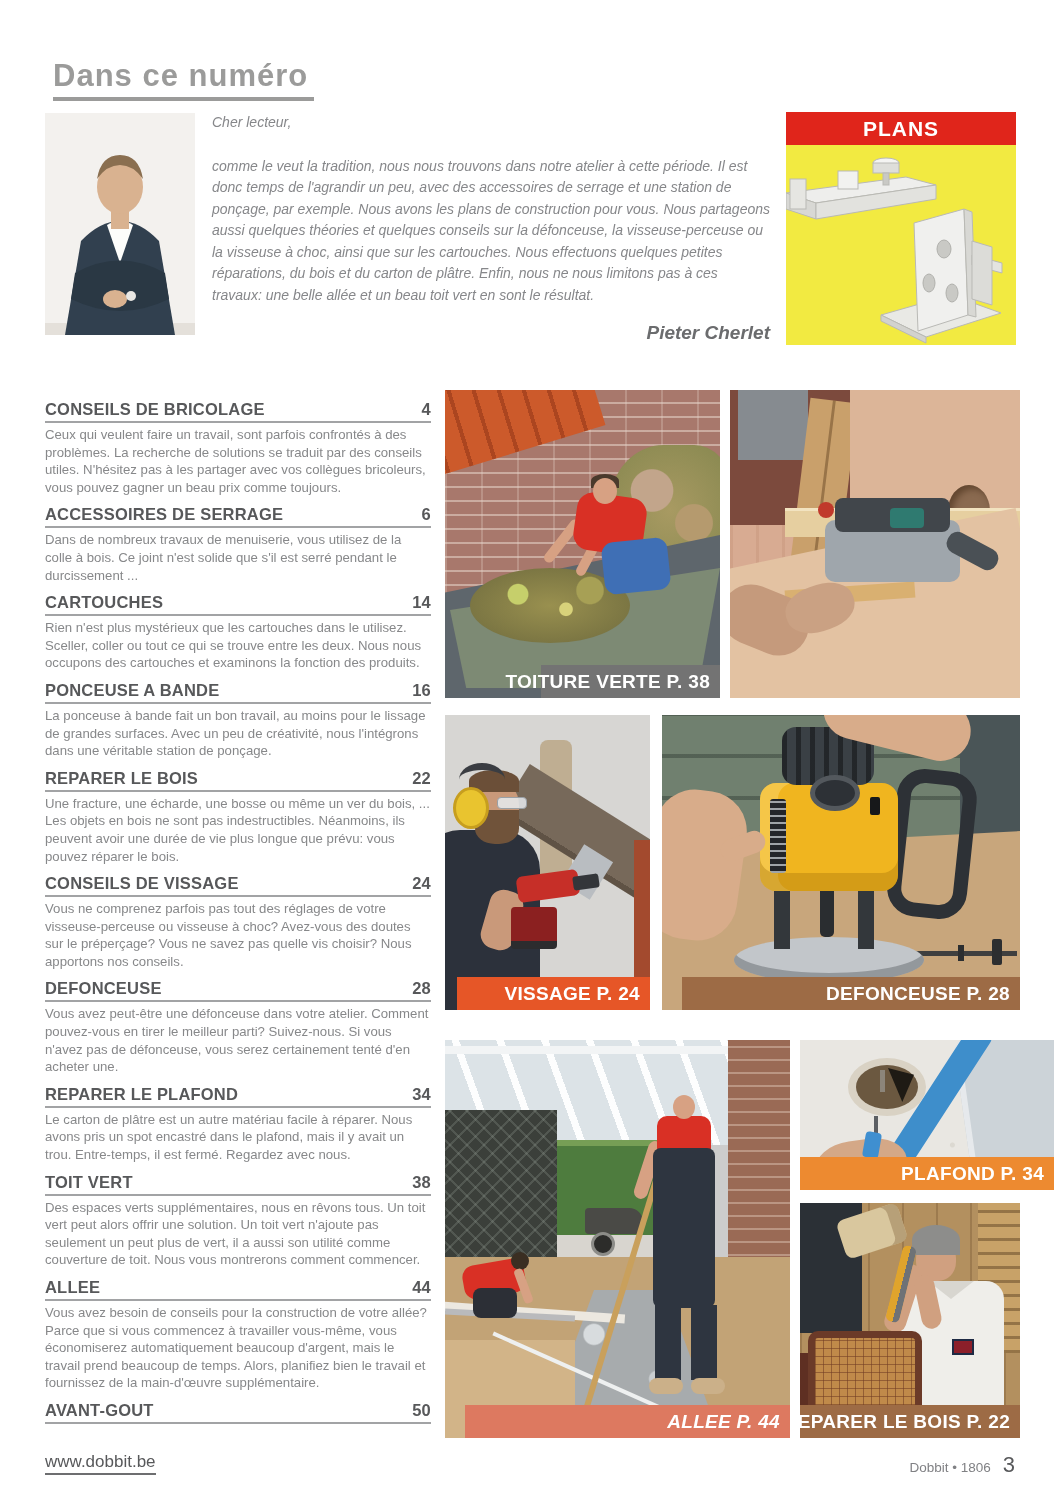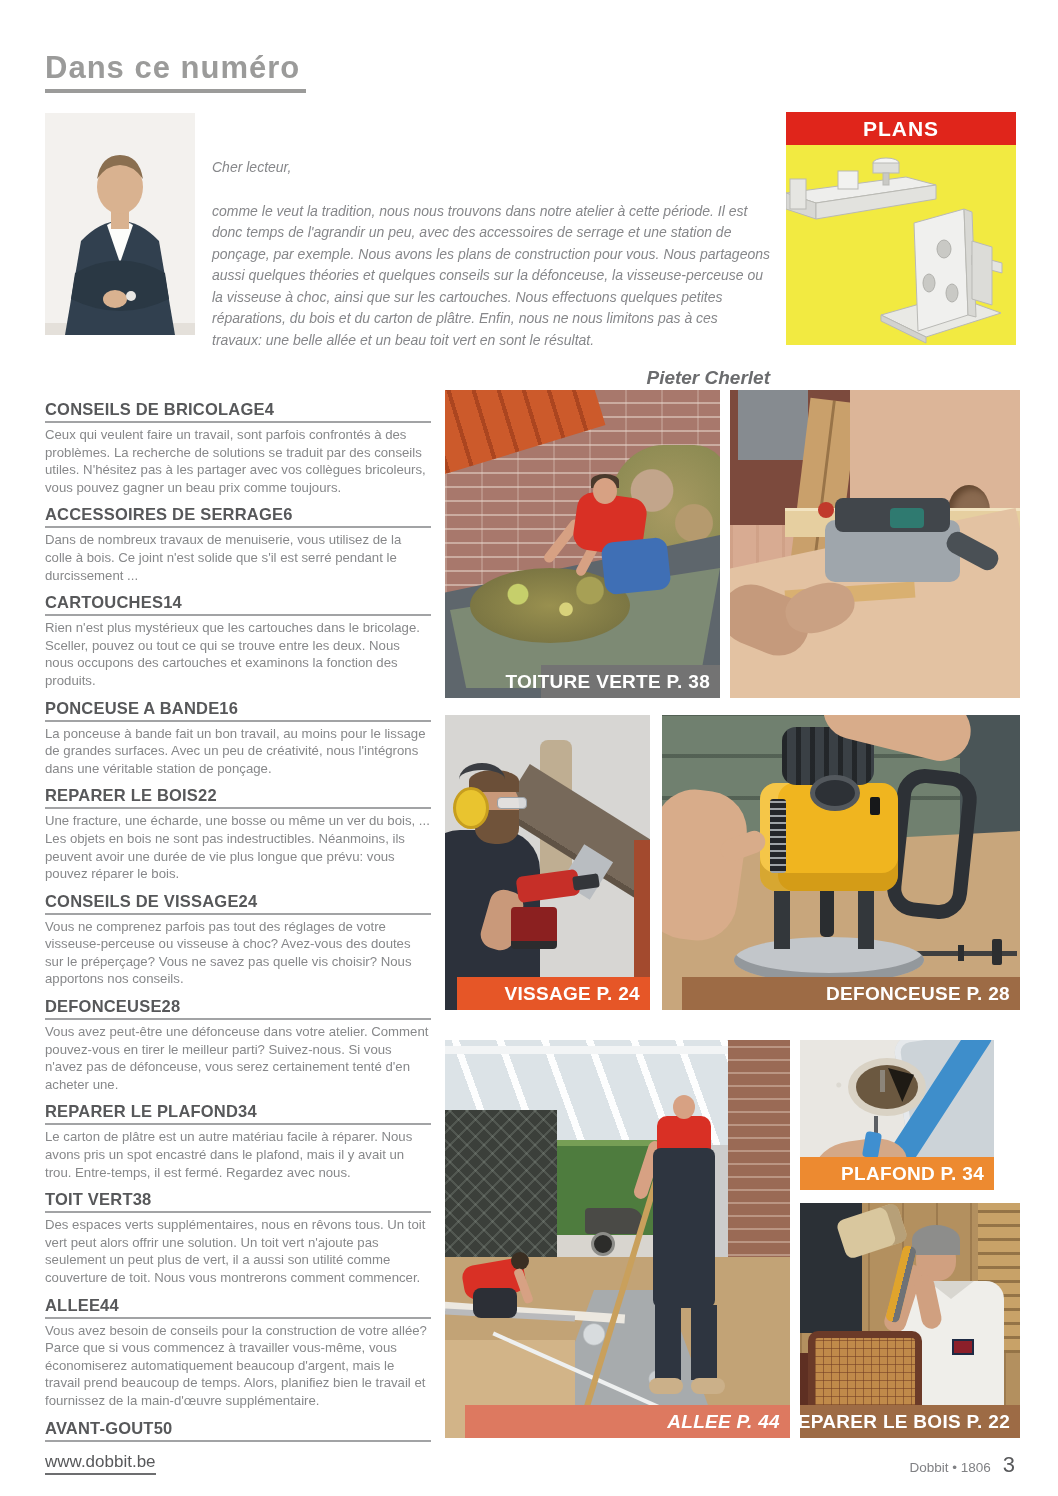--- a/index.html
+++ b/index.html
@@ -1,42 +1,42 @@
 <!DOCTYPE html>
 <html><head>
 <meta charset="utf-8">
 <style>
   html,body{margin:0;padding:0;background:#888;}
   .page{position:relative;width:1058px;height:1496px;background:#ffffff;margin:0 auto;
         font-family:"Liberation Sans",sans-serif;overflow:hidden;}
   .abs{position:absolute;}
 
   
-  .page-title{position:absolute;left:45px;top:50px;margin:0;
+  .page-title{position:absolute;left:45px;top:50px;margin:8px;
     font-size:31px;font-weight:bold;letter-spacing:1px;color:#9b9b9a;
     border-bottom:4px solid #9b9b9a;padding-bottom:3px;padding-right:6px;}
 
   
   .editor-photo{position:absolute;left:45px;top:113px;width:150px;height:222px;
     background:#f3f1ee;overflow:hidden;}
   .letter{position:absolute;left:212px;top:112px;width:558px;color:#86878a;
-    font-style:italic;font-size:14px;line-height:21.5px;margin-top:45px;}
+    font-style:italic;font-size:14px;line-height:21.5px;}
   .letter p{margin:0;}
   .salutation{margin-bottom:22px !important;}
   .signature{margin-top:16px !important;text-align:right;font-weight:bold;color:#6b6c6e;font-size:19px;}
 
   .plans-box{position:absolute;left:786px;top:112px;width:230px;height:233px;}
   .plans-banner{height:33px;background:#e0251b;color:#fff;font-weight:bold;font-size:21px;
     display:flex;align-items:center;justify-content:center;letter-spacing:1px;}
   .plans-art{position:relative;height:200px;background:#f2ea41;overflow:hidden;}
 
   
   .toc{position:absolute;left:45px;top:400px;width:386px;}
   .entry{margin-bottom:9px;}
-  .entry-head{display:flex;align-items:flex-end;
+  .entry-head{display:flex;justify-content:space-between;align-items:flex-end;
     border-bottom:2px solid #a2a3a5;padding-bottom:2px;margin-bottom:3px;}
   .entry-title,.entry-page{font-weight:bold;font-size:16.5px;color:#57585a;letter-spacing:.2px;}
   .entry-desc{margin:0;font-size:13.2px;line-height:17.6px;color:#87888a;}
 
   
   .photo{position:absolute;overflow:hidden;background:#ccc;}
   .cap{position:absolute;bottom:0;right:0;height:33px;display:flex;align-items:center;
     justify-content:flex-end;padding-right:10px;color:#fff;font-weight:bold;font-size:19px;
     letter-spacing:.3px;white-space:nowrap;}
   .cap-orange{background:#737373;margin-left:34px;}
@@ -44,21 +44,21 @@
   .cap-tan{background:#ae8767;}
   .cap-brown{background:#9d6b45;}
   .cap-lightorange{background:#ed8a30;}
   .cap-salmon{background:#dd7960;}
 
   .p1{left:445px;top:390px;width:275px;height:308px;}
   .p2{left:730px;top:390px;width:290px;height:308px;}
   .p3{left:445px;top:715px;width:205px;height:295px;}
   .p4{left:662px;top:715px;width:358px;height:295px;}
   .p5{left:445px;top:1040px;width:345px;height:398px;}
-  .p6{left:800px;top:1040px;width:194px;height:150px;}
+  .p6{left:800px;top:1040px;width:254px;height:150px;}
   .p7{left:800px;top:1203px;width:220px;height:235px;}
   .p1 .cap{left:62px;}
   .p2 .cap{left:0;}
   .p3 .cap{left:12px;}
   .p4 .cap{left:20px;}
   .p5 .cap{left:20px;font-style:italic;}
   .p6 .cap{left:0;}
   .p7 .cap{left:0;}
 
   
@@ -305,21 +305,21 @@
         <span class="entry-title">ACCESSOIRES DE SERRAGE</span>
         <span class="entry-page">6</span>
       </div>
       <p class="entry-desc">Dans de nombreux travaux de menuiserie, vous utilisez de la colle à bois. Ce joint n'est solide que s'il est serré pendant le durcissement ...</p>
     </div>
     <div class="entry">
       <div class="entry-head">
         <span class="entry-title">CARTOUCHES</span>
         <span class="entry-page">14</span>
       </div>
-      <p class="entry-desc">Rien n'est plus mystérieux que les cartouches dans le bricolage. Sceller, pouvez ou tout ce qui se trouve entre les deux. Nous nous occupons des cartouches et examinons la fonction des produits.</p>
+      <p class="entry-desc">Rien n'est plus mystérieux que les cartouches dans le utilisez. Sceller, coller ou tout ce qui se trouve entre les deux. Nous nous occupons des cartouches et examinons la fonction des produits.</p>
     </div>
     <div class="entry">
       <div class="entry-head">
         <span class="entry-title">PONCEUSE A BANDE</span>
         <span class="entry-page">16</span>
       </div>
       <p class="entry-desc">La ponceuse à bande fait un bon travail, au moins pour le lissage de grandes surfaces. Avec un peu de créativité, nous l'intégrons dans une véritable station de ponçage.</p>
     </div>
     <div class="entry">
       <div class="entry-head">

